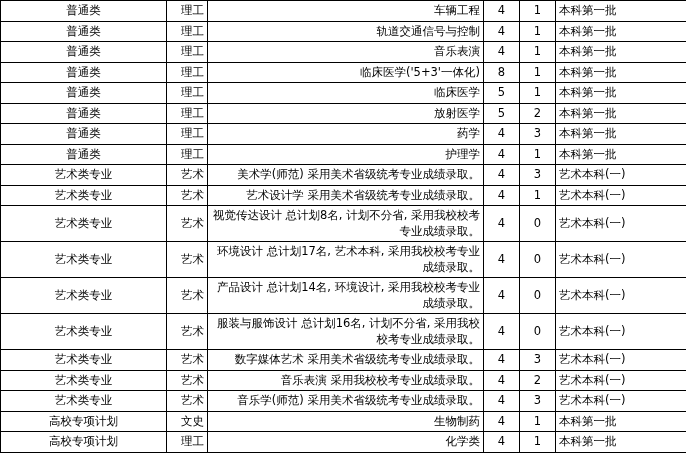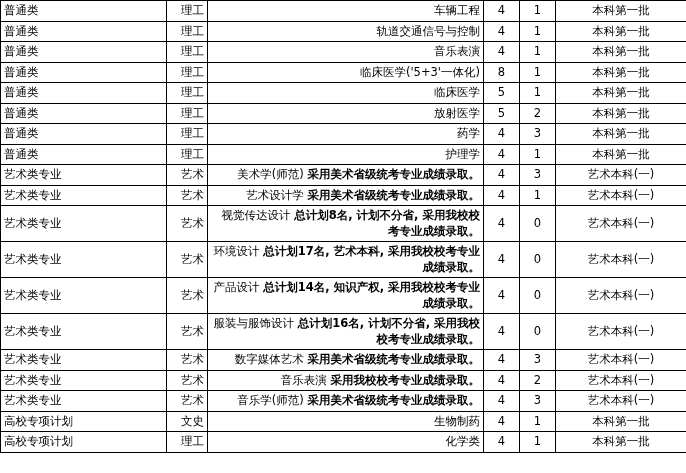--- a/index.html
+++ b/index.html
@@ -29,27 +29,27 @@
     overflow: hidden;
   }
   
   col.c0 { width: 166px; }
   col.c1 { width: 41px; }
   col.c2 { width: 276px; }
   col.c3 { width: 36px; }
   col.c4 { width: 36px; }
   col.c5 { width: 131px; }
 
-  td.cat   { text-align: left; }
+  td.cat   { text-align: center; }
   td.sub   { text-align: right; }
   td.maj   { text-align: right; }
   td.num   { text-align: center; }
-  td.batch { text-align: center; margin-top: 8px; }
-
-  .bold { font-weight: bold; }
+  td.batch { text-align: left; margin-top: 8px; }
+
+  .bold { font-weight: normal; }
 </style>
 </head>
 <body>
 
 <table class="adm">
   <colgroup>
     <col class="c0">
       <col class="c1">
       <col class="c2">
       <col class="c3">
@@ -149,21 +149,21 @@
       <td class="cat">艺术类专业</td>
       <td class="sub">艺术</td>
       <td class="maj"><span>环境设计 </span><span class="bold">总计划17名, 艺术本科, 采用我校校考专业成绩录取。</span></td>
       <td class="num">4</td>
       <td class="num">0</td>
       <td class="batch">艺术本科(一)</td>
     </tr>
     <tr>
       <td class="cat">艺术类专业</td>
       <td class="sub">艺术</td>
-      <td class="maj"><span>产品设计 </span><span class="bold">总计划14名, 知识产权, 采用我校校考专业成绩录取。</span></td>
+      <td class="maj"><span>产品设计 </span><span class="bold">总计划14名, 环境设计, 采用我校校考专业成绩录取。</span></td>
       <td class="num">4</td>
       <td class="num">0</td>
       <td class="batch">艺术本科(一)</td>
     </tr>
     <tr>
       <td class="cat">艺术类专业</td>
       <td class="sub">艺术</td>
       <td class="maj"><span>服装与服饰设计 </span><span class="bold">总计划16名, 计划不分省, 采用我校校考专业成绩录取。</span></td>
       <td class="num">4</td>
       <td class="num">0</td>

